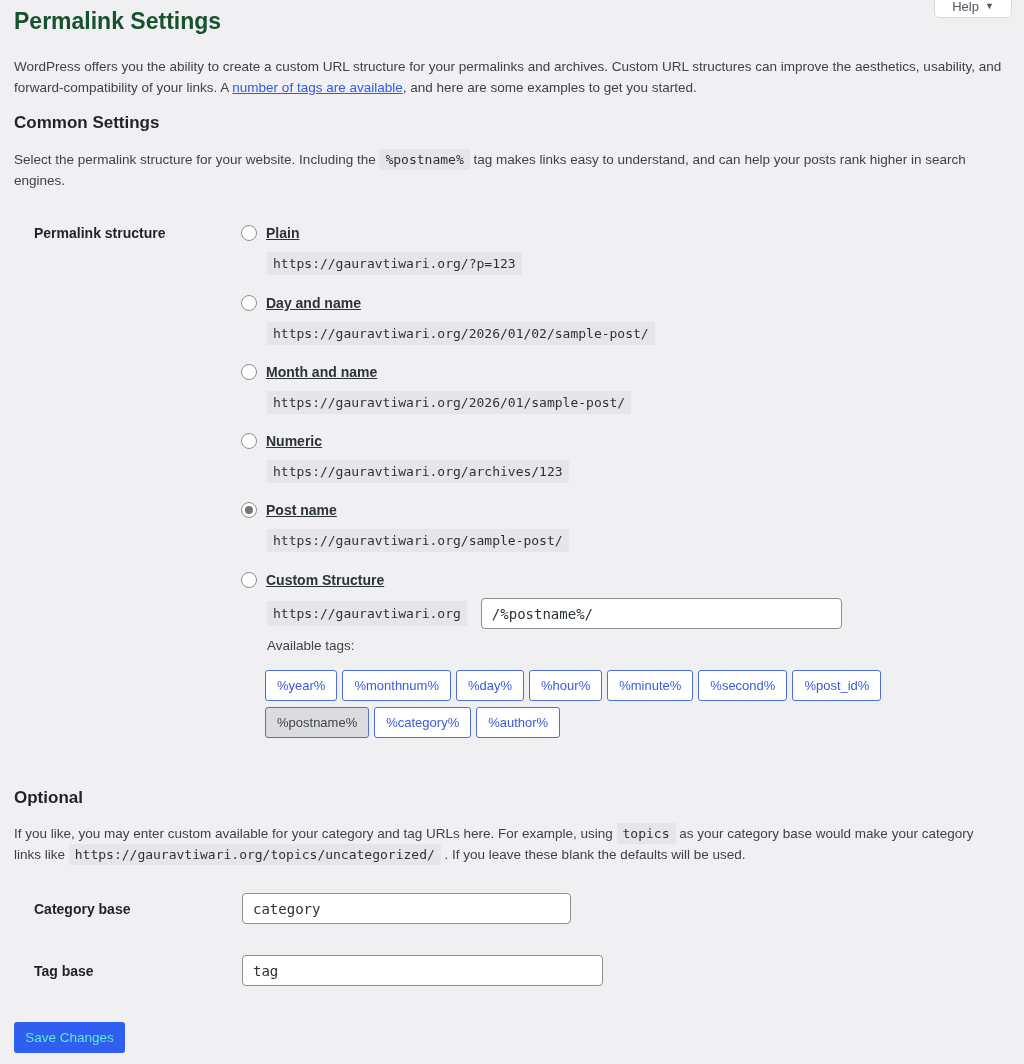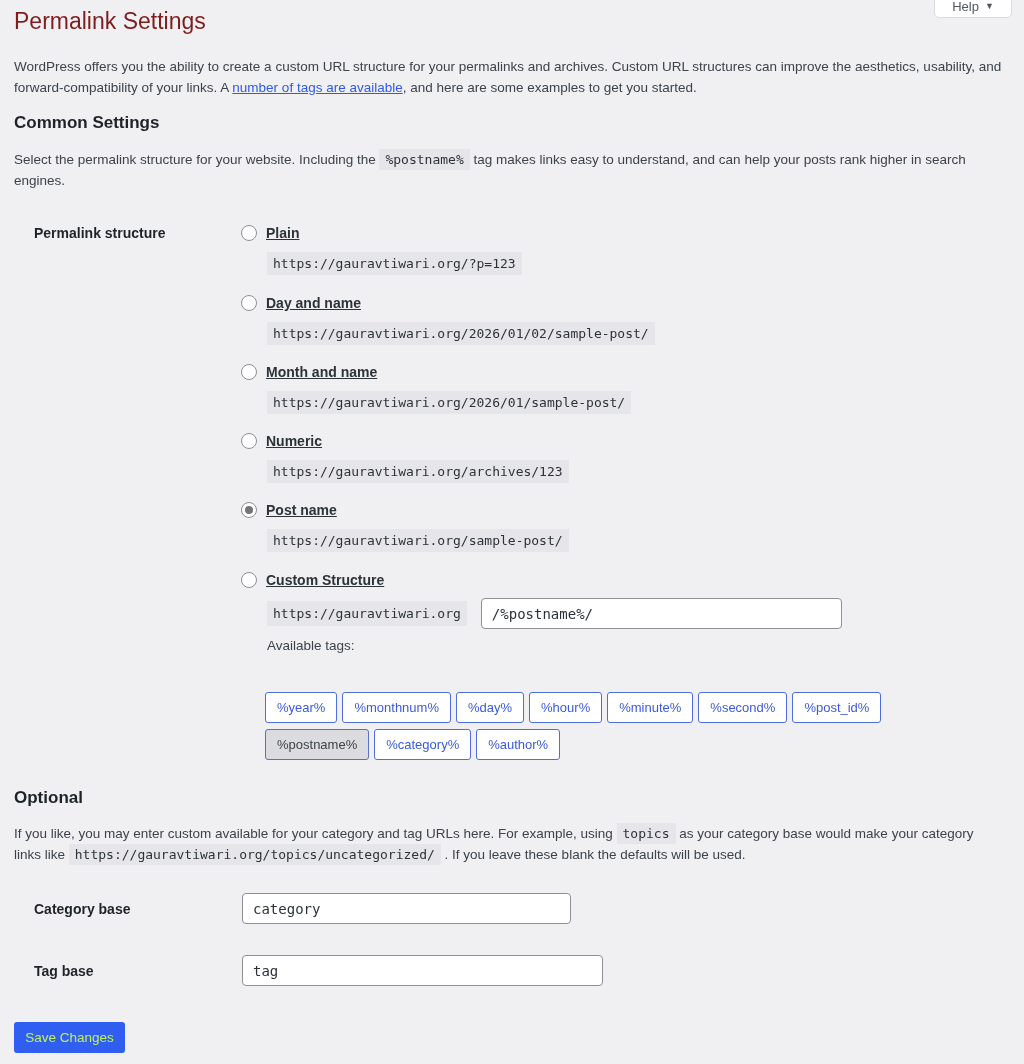--- a/index.html
+++ b/index.html
@@ -16,21 +16,21 @@
     position: absolute; top: -10px; right: 12px;
     width: 78px; height: 28px;
     background: #fff; border: 1px solid #dcdcde; border-radius: 0 0 5px 5px;
     font-size: 13px; color: #50575e;
     display: flex; align-items: center; justify-content: center; gap: 6px;
     padding-top: 4px;
   }
   .help-btn .caret { font-size: 9px; }
   h1 {
     position: absolute; left: 14px; top: 8px; margin: 0;
-    font-size: 23px; font-weight: 400; color: #7f1d1d;
+    font-size: 23px; font-weight: 700; color: #14532d;
   }
   .intro {
     position: absolute; left: 14px; top: 56px; width: 990px;
     line-height: 21px; margin: 0;
   }
   .intro a { color: #2e5ae6; text-decoration: underline; }
   h2 {
     position: absolute; left: 14px; margin: 0;
     font-size: 17px; font-weight: 700; color: #1d2327;
   }
@@ -62,32 +62,32 @@
   .option .example code { padding: 4px 6px; display: inline-block; }
   .custom-row { position: absolute; left: 267px; top: 598px; display: flex; align-items: center; gap: 14px; }
   .custom-row code { padding: 5px 6px; display: inline-block; }
   .text-input {
     background: #fff; border: 1px solid #8c8f94; border-radius: 4px;
     height: 31px; padding: 8px 10px; display: flex; align-items: center;
     font-family: "DejaVu Sans Mono", "Liberation Mono", monospace;
     font-size: 14px; color: #2c3338;
   }
   .avail-label { position: absolute; left: 267px; top: 638px; }
-  .tags { position: absolute; left: 265px; top: 670px; width: 660px; margin-top: 22px; }
+  .tags { position: absolute; left: 265px; top: 670px; width: 660px; }
   .tags .tag-row { display: flex; gap: 5px; margin-bottom: 6px; }
   .tag {
     height: 31px; padding: 0 11px; display: flex; align-items: center;
     border: 1px solid #4f6fd8; border-radius: 3px; background: #fff;
     color: #3a5bd9; font-size: 13px;
   }
   .tag.active { background: #dcdce0; color: #3c434a; border-color: #5a6fc0; }
   .save-btn {
     position: absolute; left: 14px; top: 1022px;
     width: 111px; height: 31px; border-radius: 3px;
-    background: #2f5ef0; color: #bef264; border: none;
+    background: #2f5ef0; color: #5eead4; border: none;
     font-size: 13.5px; display: flex; align-items: center; justify-content: center;
   }
 </style>
 </head>
 <body>
 
 <div class="help-btn">
   <span>Help</span>
   <span class="caret">▼</span>
 </div>

